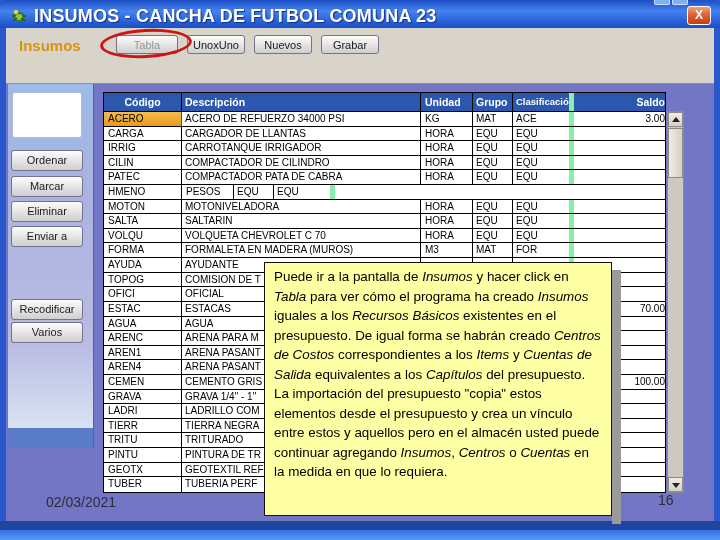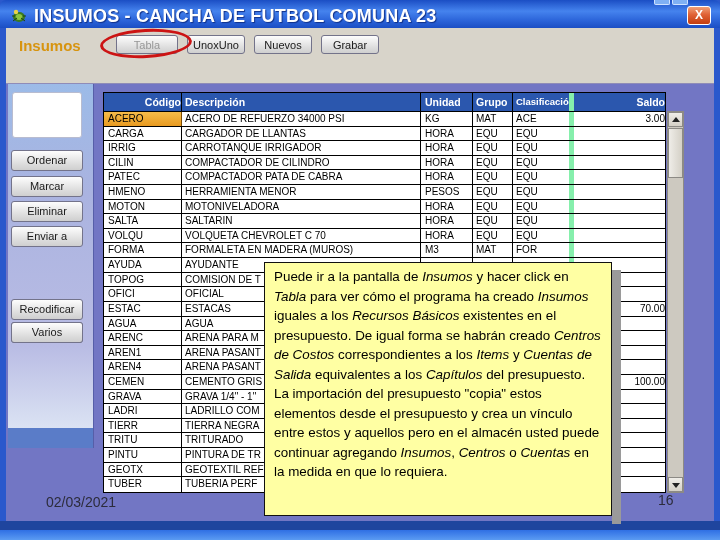--- a/index.html
+++ b/index.html
@@ -56,21 +56,21 @@
   .tr:last-child{border-bottom:none;}
   .th-row{display:flex;height:19px;background:var(--header-blue);border-bottom:1px solid #000;}
   .th{color:#fff;font-size:10.5px;font-weight:600;line-height:18px;overflow:hidden;white-space:nowrap;}
   .td{font-size:10px;line-height:13.6px;color:#000;overflow:hidden;white-space:nowrap;}
   .c0{width:78px;border-right:1px solid #000;padding-left:4px;}
   .c1{width:239px;border-right:1px solid #000;padding-left:3px;}
   .c2{width:52px;border-right:1px solid #000;padding-left:4px;}
   .c3{width:40px;border-right:1px solid #000;padding-left:3px;}
   .c4{width:61px;border-right:5px solid #86efac;padding-left:3px;}
   .c5{width:91px;text-align:right;}
-  .th.c0{text-align:right;padding-left:0;}
+  .th.c0{text-align:center;padding-left:0;}
   .th.c4{font-size:9.5px;}
   .td.sel{background:linear-gradient(180deg,#f6bc4a,#e89a20);border-right:1px solid #7a4a00;}
 
   
   .vscroll{position:absolute;left:661px;top:27px;width:17px;height:382px;background:#cdc9c0;border:1px solid #8c8a85;}
   .sc-btn{position:absolute;left:0;width:15px;height:15px;background:linear-gradient(180deg,#efede8,#d4d0c6);
     border:1px solid #8c8a85;cursor:pointer;}
   .sc-up{top:0;} .sc-down{bottom:0;}
   .sc-thumb{position:absolute;left:0;top:16px;width:15px;height:50px;background:linear-gradient(90deg,#efede8,#d4d0c6);
     border:1px solid #8c8a85;cursor:grab;}
@@ -181,21 +181,20 @@
           <div class="tr">
             <div class="td c0">PATEC</div>
             <div class="td c1">COMPACTADOR PATA DE CABRA</div>
             <div class="td c2">HORA</div>
             <div class="td c3">EQU</div>
             <div class="td c4">EQU</div>
             <div class="td c5"></div>
           </div>
           <div class="tr">
             <div class="td c0">HMENO</div>
-            <div class="td c1">HERRAMIENTA MENOR</div>
             <div class="td c2">PESOS</div>
             <div class="td c3">EQU</div>
             <div class="td c4">EQU</div>
             <div class="td c5"></div>
           </div>
           <div class="tr">
             <div class="td c0">MOTON</div>
             <div class="td c1">MOTONIVELADORA</div>
             <div class="td c2">HORA</div>
             <div class="td c3">EQU</div>

